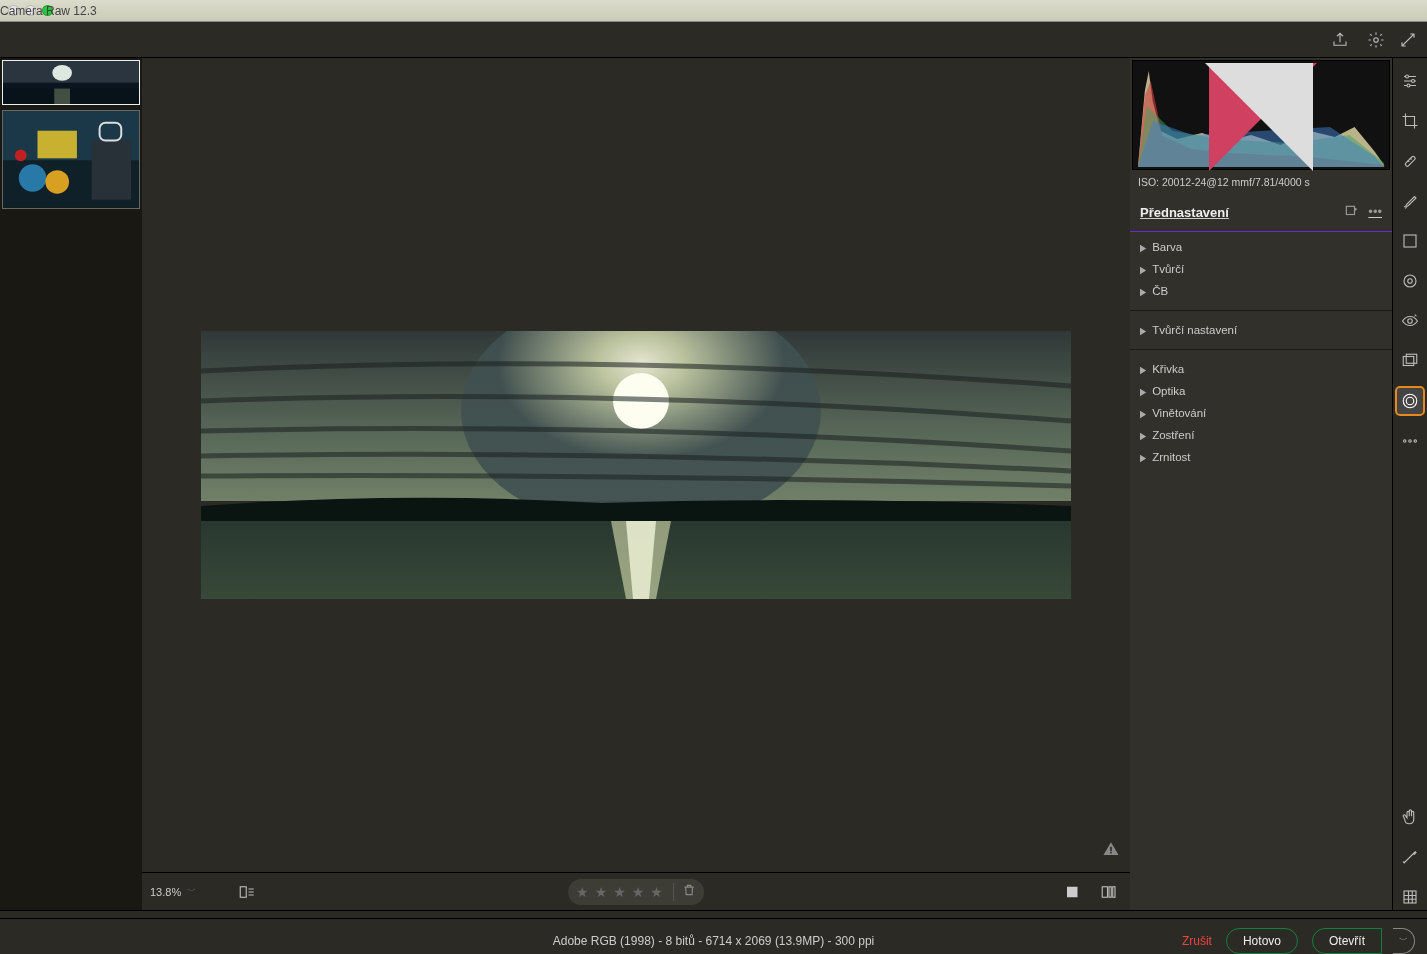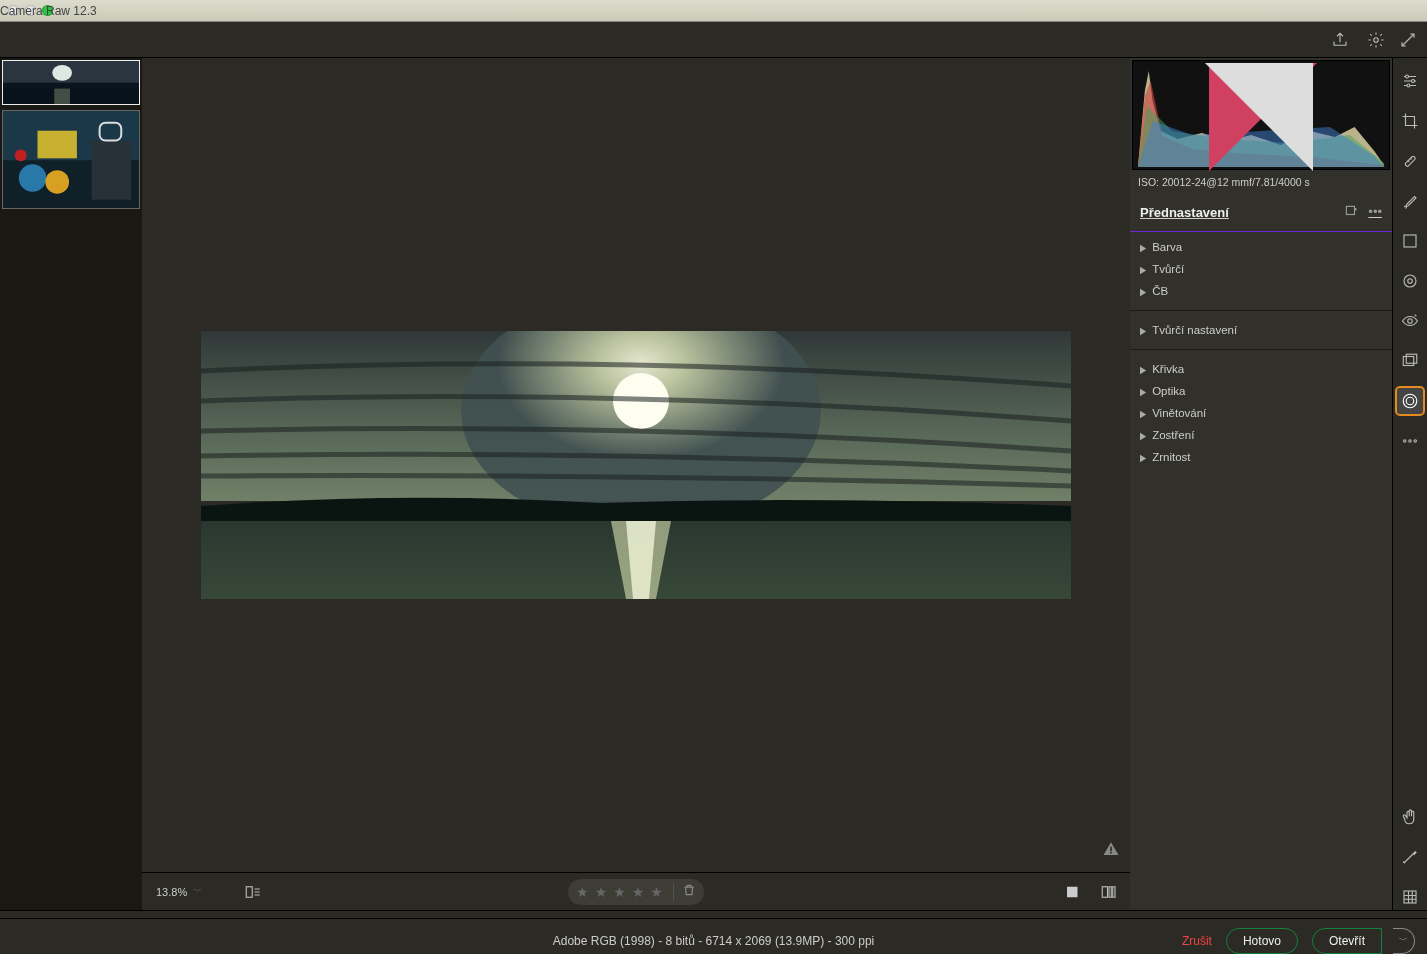--- a/index.html
+++ b/index.html
@@ -26,21 +26,21 @@
 .thumb { width:138px; border:1px solid #666; cursor:pointer; position:relative; }
 .thumb.selected { border:1px solid #eee; }
 .thumb-img { width:100%; display:block; }
 
 .preview-col { flex:1; display:flex; flex-direction:column; background:#2b2a24; min-width:0;}
 .preview-area { flex:1; display:flex; align-items:center; justify-content:center; position:relative; background:#2b2a24; }
 .preview-img { width:870px; height:268px; }
 .warn-icon { position:absolute; right:10px; bottom:10px; color:#999; }
 
 .preview-bar { height:38px; background:#2b2a24; display:flex; align-items:center; border-top:1px solid #000; padding:0 8px; position:relative; }
-.zoom { font-size:11px; color:#ccc; display:flex; align-items:center; gap:6px; margin-left:6px;}
+.zoom { font-size:11px; color:#ccc; display:flex; align-items:center; gap:6px; }
 .chev { font-size:9px; color:#888;}
 .fit-icon { margin-left:40px; color:#bbb; }
 .rating-box { position:absolute; left:50%; transform:translateX(-50%); display:flex; align-items:center; background:#3d3c35; border-radius:16px; padding:4px 8px; gap:6px; }
 .star { color:#666; font-size:14px; cursor:pointer; }
 .trash { color:#888; margin-left:4px; padding-left:8px; border-left:1px solid #555;}
 .view-toggles { position:absolute; right:10px; display:flex; gap:14px; color:#999;}
 
 .panel { width:262px; background:#31302a; display:flex; flex-direction:column; }
 .histo { height:110px; margin:2px 2px 0 2px; background:#111; position:relative; border:1px solid #000;}
 .histo svg { width:100%; height:100%; }

